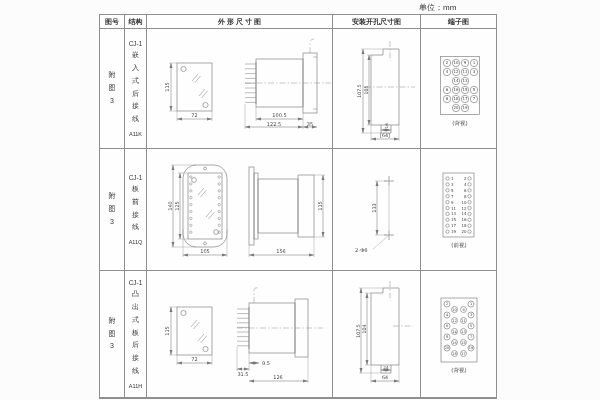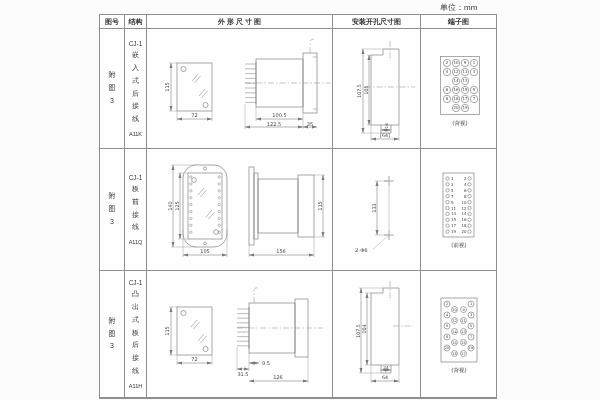--- a/index.html
+++ b/index.html
@@ -2,21 +2,21 @@
 <html><head>
 <meta charset="utf-8">
 <style>
   html,body{margin:0;padding:0;}
   body{
     width:600px;height:400px;position:relative;overflow:hidden;
     background:#fcfcfc;
     font-family:"Liberation Sans","DejaVu Sans",sans-serif;
     color:#3c3c3c;
   }
-  .unit{position:absolute;left:440px;top:2px;font-size:8px;color:#333;}
+  .unit{position:absolute;left:419px;top:2px;font-size:8px;color:#333;}
   .tbl{
     position:absolute;left:99px;top:14px;
     display:grid;
     grid-template-columns:25px 22px 186px 88px 75px;
     grid-template-rows:14px 120px 122px 127px;
     border:1px solid #8f8f8f;
     background:#fefefe;
   }
   .cell{border-right:1px solid #8f8f8f;border-bottom:1px solid #8f8f8f;position:relative;overflow:hidden;}
   .cell:nth-child(5n){border-right:none;}

